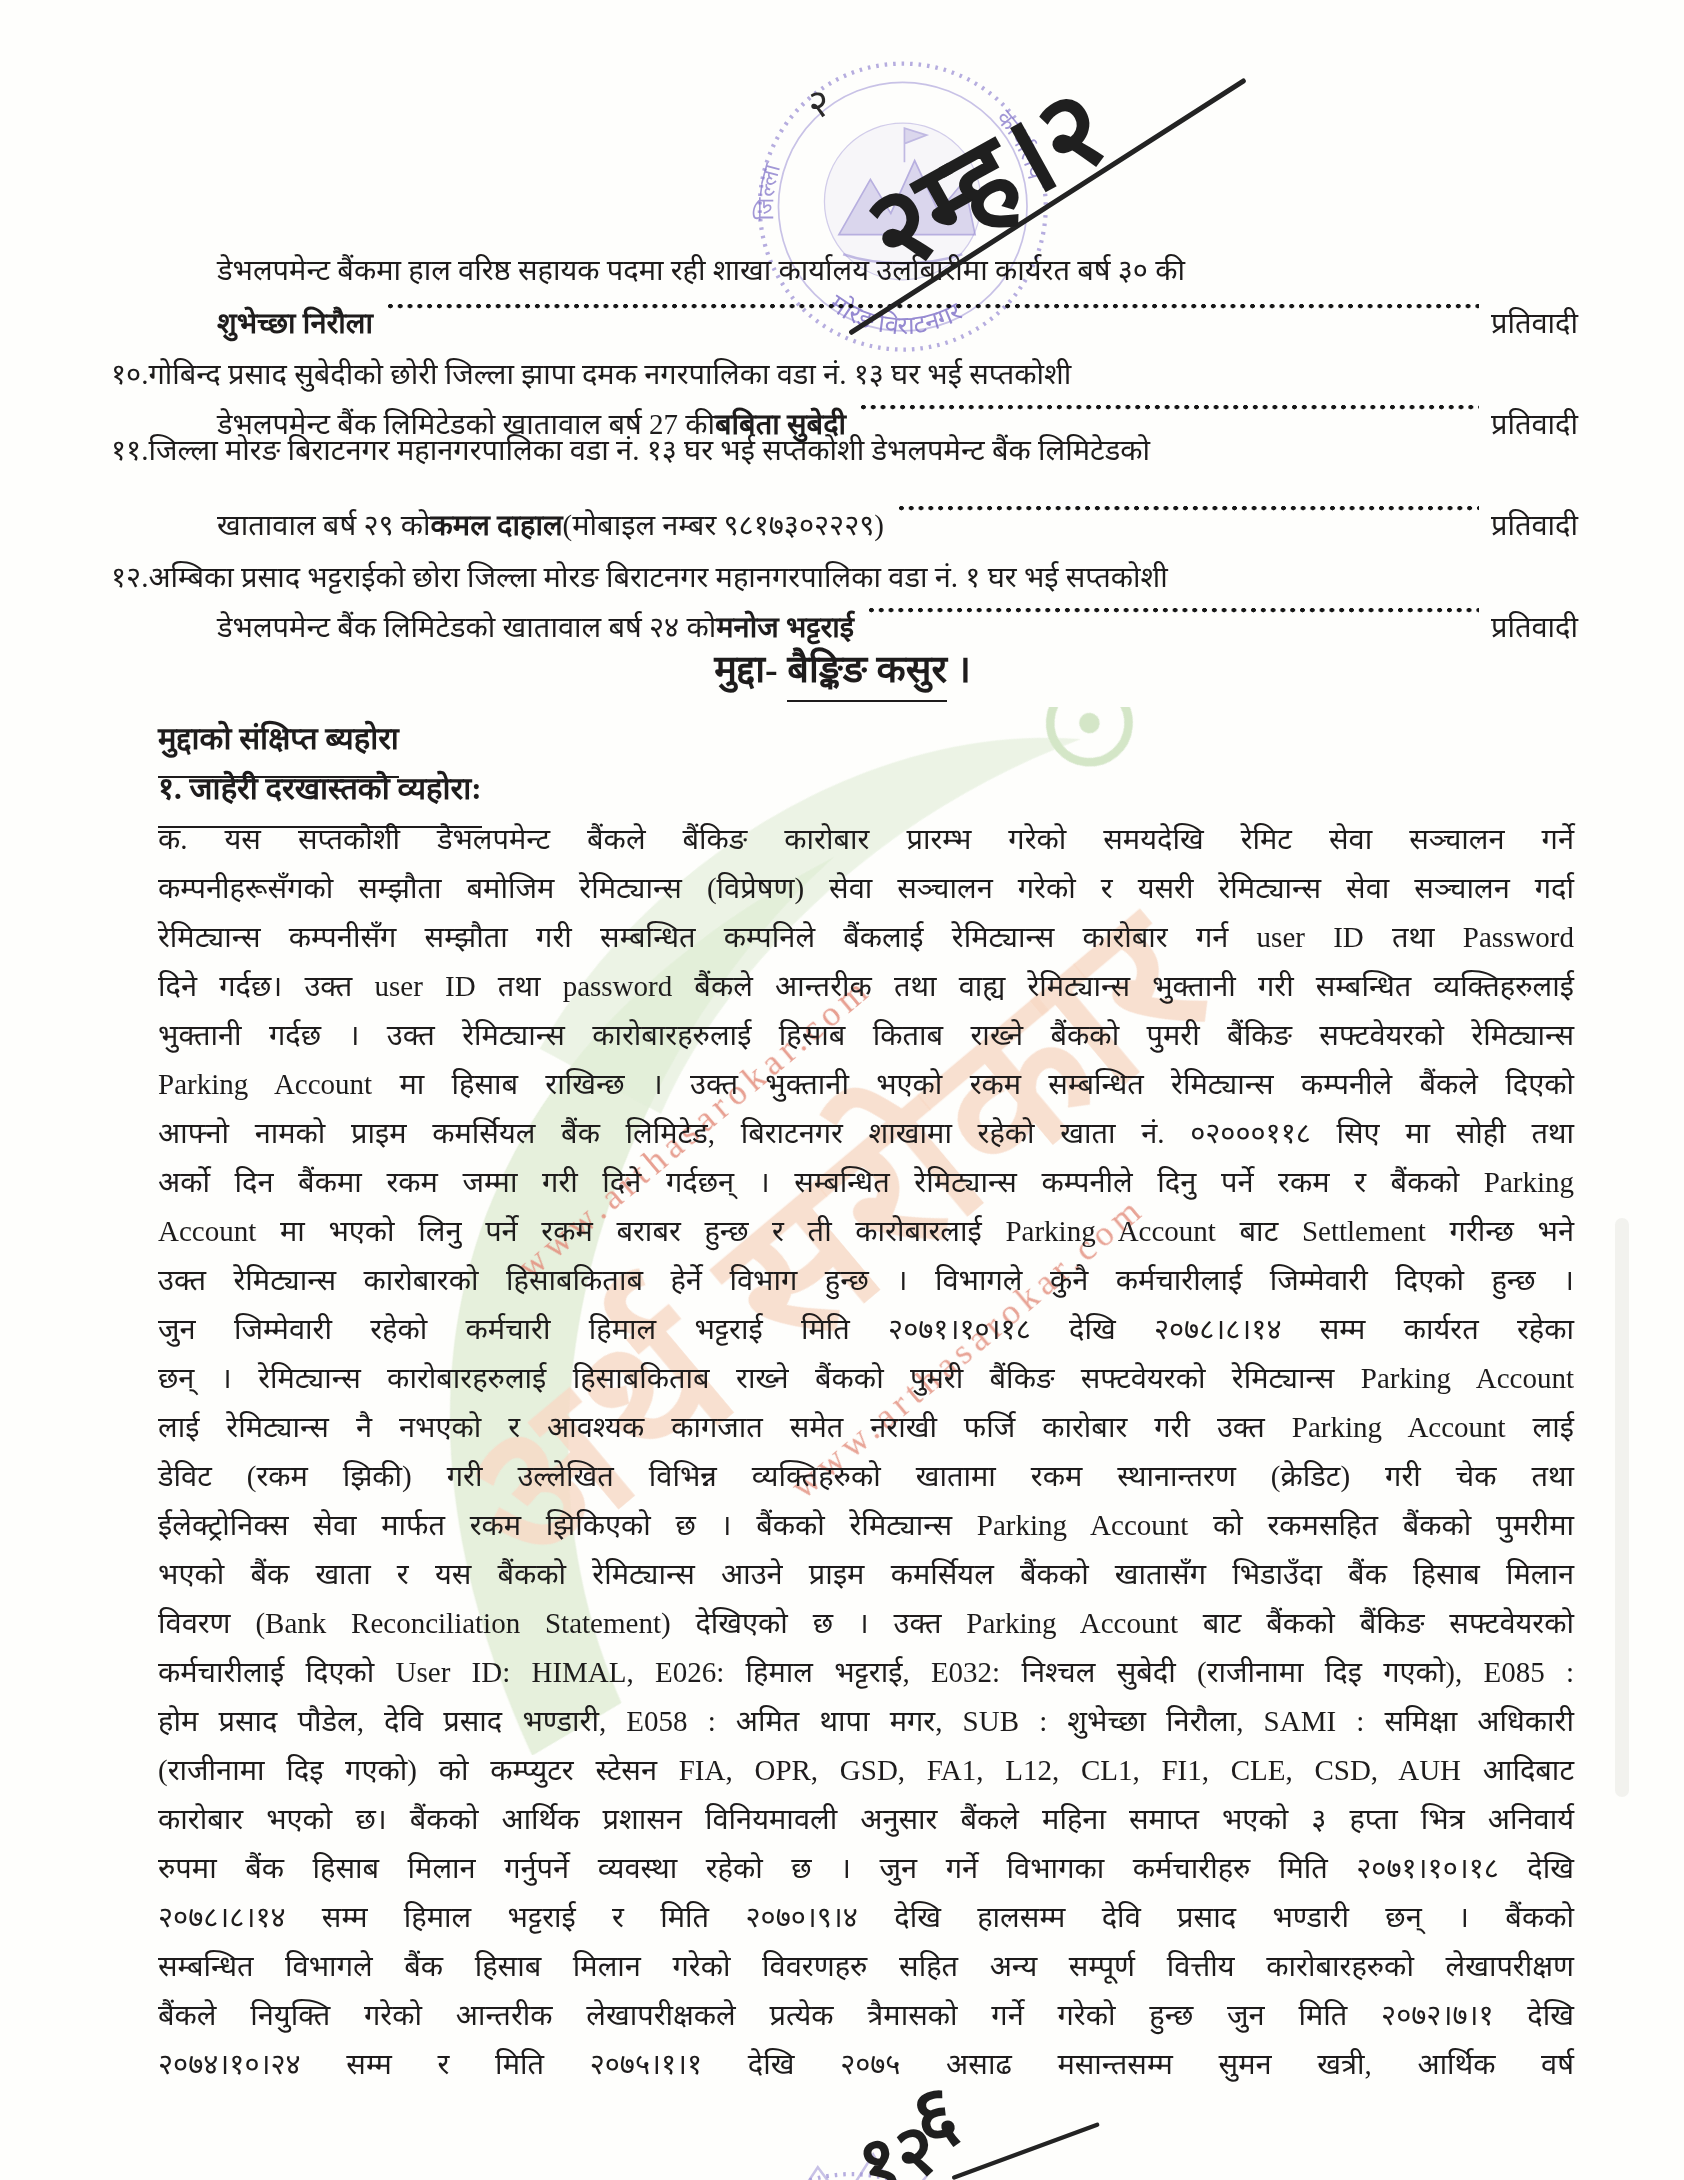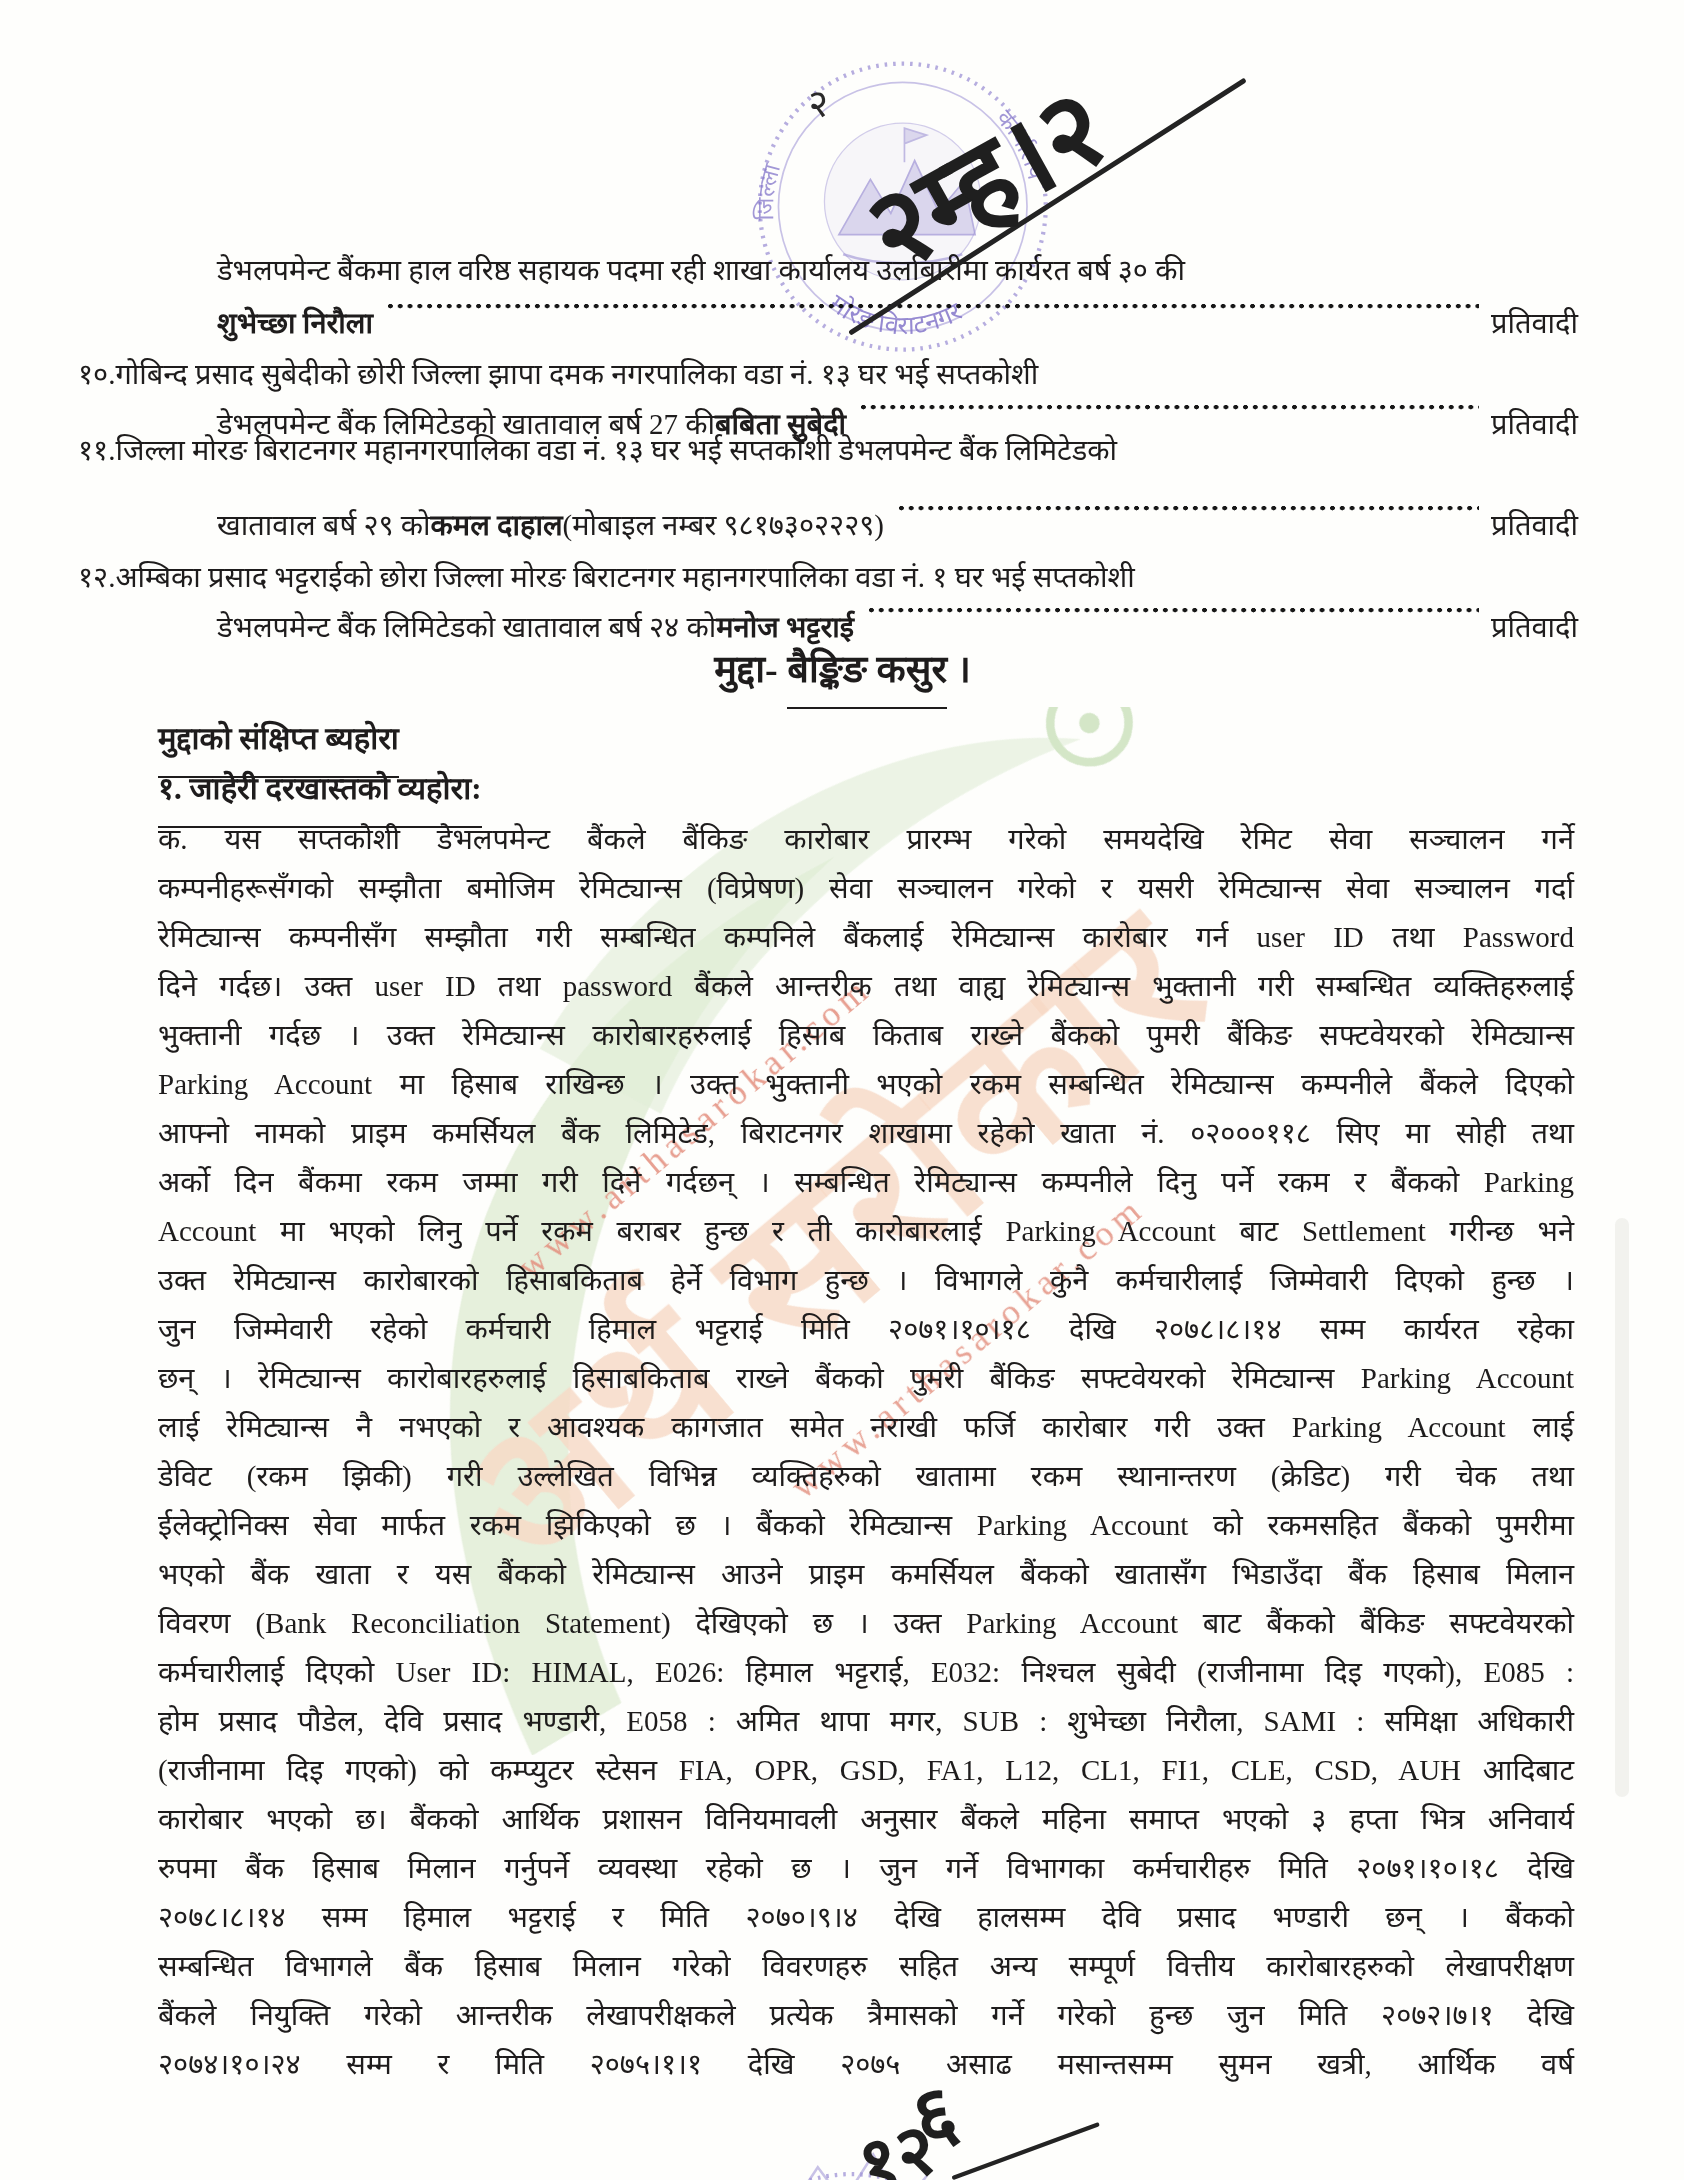--- a/index.html
+++ b/index.html
@@ -13,33 +13,33 @@
   
   .watermark{left:204px; top:707px; width:1244px; height:1048px; z-index:1; pointer-events:none;}
   
   .stamp-top{left:724px; top:43px; width:366px; height:328px; z-index:6; mix-blend-mode:multiply;}
   .stamp-bottom{left:690px; top:2065px; width:443px; height:116px; z-index:6; mix-blend-mode:multiply;}
   .handwriting-top{left:792px; top:51px; width:579px; height:307px; z-index:7;}
   .page-num{left:808px; top:75px; z-index:7; font-size:39px; transform:rotate(-8deg); color:#2b2a2a;}
   
   .dl{left:0; right:107px; height:44px; line-height:44px; font-size:29px; white-space:nowrap; z-index:3;}
   .ind1{padding-left:217px;}
-  .ind0{padding-left:78px;}
+  .ind0{padding-left:111px;}
   .leader{display:flex; align-items:flex-start;}
   .leader .txt{white-space:nowrap;}
   .bold{font-weight:bold;}
   .dots{
     flex:1 1 auto; height:11px; margin:0 12px 7.7px 13.6px;
     background-image:radial-gradient(circle at 3.4px 5.1px, #171717 2.1px, rgba(0,0,0,0) 2.6px);
     background-size:9.8px 11px; background-repeat:repeat-x;
   }
   .plabel{white-space:nowrap; font-size:29px;}
   
   .case-title{left:0; right:0; top:641px; text-align:center; font-size:38px; font-weight:bold; z-index:3;}
-  .case-title .ul{border-bottom:2.6px solid #1e1c1c; padding-bottom:17px;}
+  .case-title .ul{border-bottom:2.6px solid #1e1c1c; padding-bottom:10px;}
   .subhead{left:158px; top:716px; font-size:31px; font-weight:bold; z-index:3;}
   .subhead .ul, .subhead2 .ul{border-bottom:2.6px solid #1e1c1c; padding-bottom:20px;}
   .subhead2{left:158px; top:766px; font-size:31px; font-weight:bold; z-index:3;}
   
   .body{left:158px; right:111px; top:815px; z-index:3;}
   .bline{
     height:49px; line-height:49px; font-size:29px;
     text-align:justify; text-align-last:justify; white-space:nowrap0;
   }
   .scan-streak{left:1615px; top:1218px; width:13.6px; height:579px; background:#ecece8; opacity:.7; z-index:2; border-radius:6.8px;}

